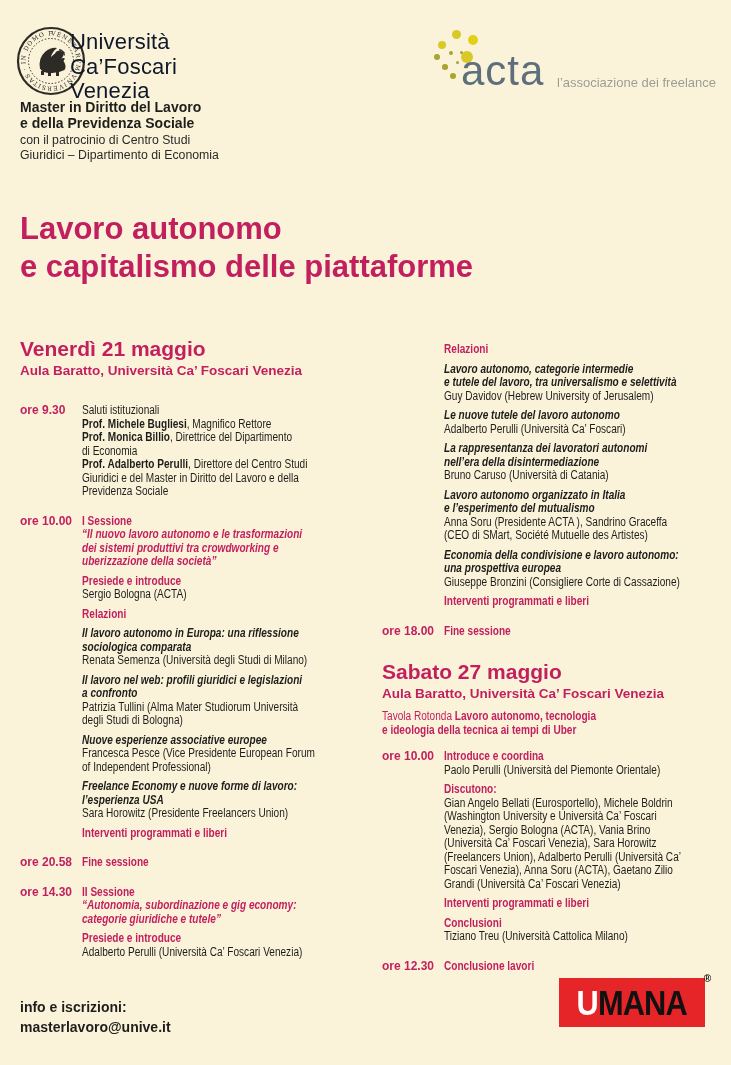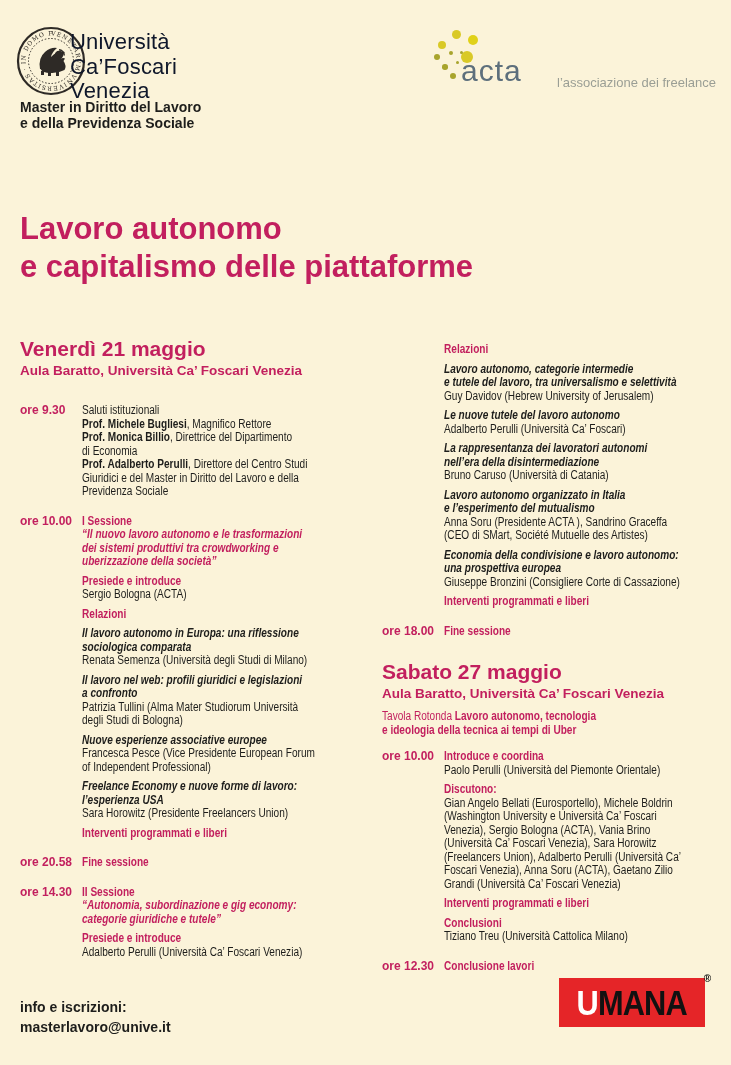--- a/index.html
+++ b/index.html
@@ -6,21 +6,21 @@
   .page{position:relative;width:731px;height:1065px;margin:0 auto;overflow:hidden;
         background:var(--bg,#FBF3D9);font-family:"Liberation Sans",sans-serif;color:var(--ink,#1d1d1b);}
   
   .seal{position:absolute;left:16px;top:26px;width:70px;height:70px;}
   .wordmark{position:absolute;left:70px;top:30px;font-size:22px;line-height:24.5px;color:#0f172a;letter-spacing:.2px;}
   .master{position:absolute;left:20px;top:99px;font-size:14px;line-height:16px;font-weight:bold;white-space:pre-line;}
   .patronage{position:absolute;left:20px;top:133px;font-size:12.3px;line-height:15px;white-space:pre-line;color:#2a2a28;}
   .acta{position:absolute;left:437px;top:28px;width:280px;height:70px;}
   .acta-dots{position:absolute;left:0;top:0;width:60px;height:60px;}
   .acta-dots i{position:absolute;border-radius:50%;display:block;}
-  .acta-name{position:absolute;left:24px;top:22px;font-size:30px;line-height:42px;letter-spacing:1px;color:var(--acta,#5D6F7C);}
+  .acta-name{position:absolute;left:24px;top:22px;font-size:42px;line-height:42px;letter-spacing:1px;color:var(--acta,#5D6F7C);}
   .acta-tagline{position:absolute;left:120px;top:47px;font-size:13px;color:var(--tagline,#9A9E95);}
   
   .poster-title{position:absolute;left:20px;top:210px;margin:0;font-size:31px;line-height:38px;
                 font-weight:bold;color:var(--accent,#C21F5E);white-space:pre-line;}
   
   .col{position:absolute;top:337px;}
   .col-left{left:20px;width:352px;}
   .col-right{left:382px;width:334px;}
   .day-title{font-size:21px;line-height:24px;font-weight:bold;color:var(--accent);margin:0 0 2px 0;}
   .venue{font-size:13.5px;line-height:15px;font-weight:bold;color:var(--accent);margin:0;}
@@ -74,20 +74,22 @@
   </svg>
 
   <div class="wordmark">
     <div>Università</div>
     <div>Ca’Foscari</div>
     <div>Venezia</div>
   </div>
 
   <div class="master">Master in Diritto del Lavoro
 e della Previdenza Sociale</div>
+  <div class="patronage">con il patrocinio di Centro Studi
+Giuridici – Dipartimento di Economia</div>
 
   <div class="acta">
     <div class="acta-dots">
         <i style="left: 14.5px; top: 1.5px; width: 9px; height: 9px; background: rgb(217, 201, 38);"></i>
         <i style="left: 31px; top: 7px; width: 10px; height: 10px; background: rgb(224, 209, 24);"></i>
         <i style="left: 1px; top: 13px; width: 8px; height: 8px; background: rgb(217, 201, 38);"></i>
         <i style="left: 24px; top: 23px; width: 12px; height: 12px; background: rgb(217, 201, 38);"></i>
         <i style="left: -3px; top: 26px; width: 6px; height: 6px; background: rgb(168, 164, 44);"></i>
         <i style="left: 12px; top: 23px; width: 4px; height: 4px; background: rgb(168, 164, 44);"></i>
         <i style="left: 22.5px; top: 22.5px; width: 3px; height: 3px; background: rgb(168, 164, 44);"></i>

